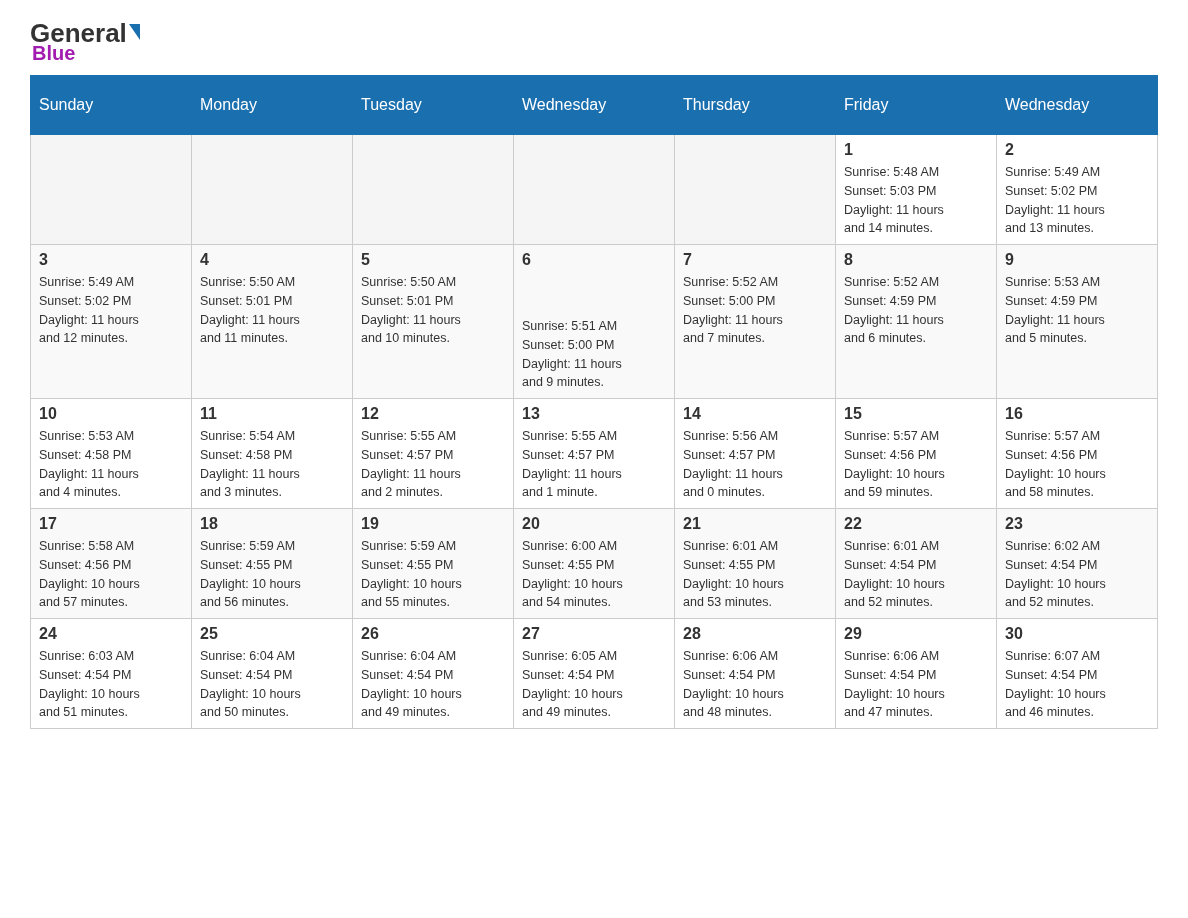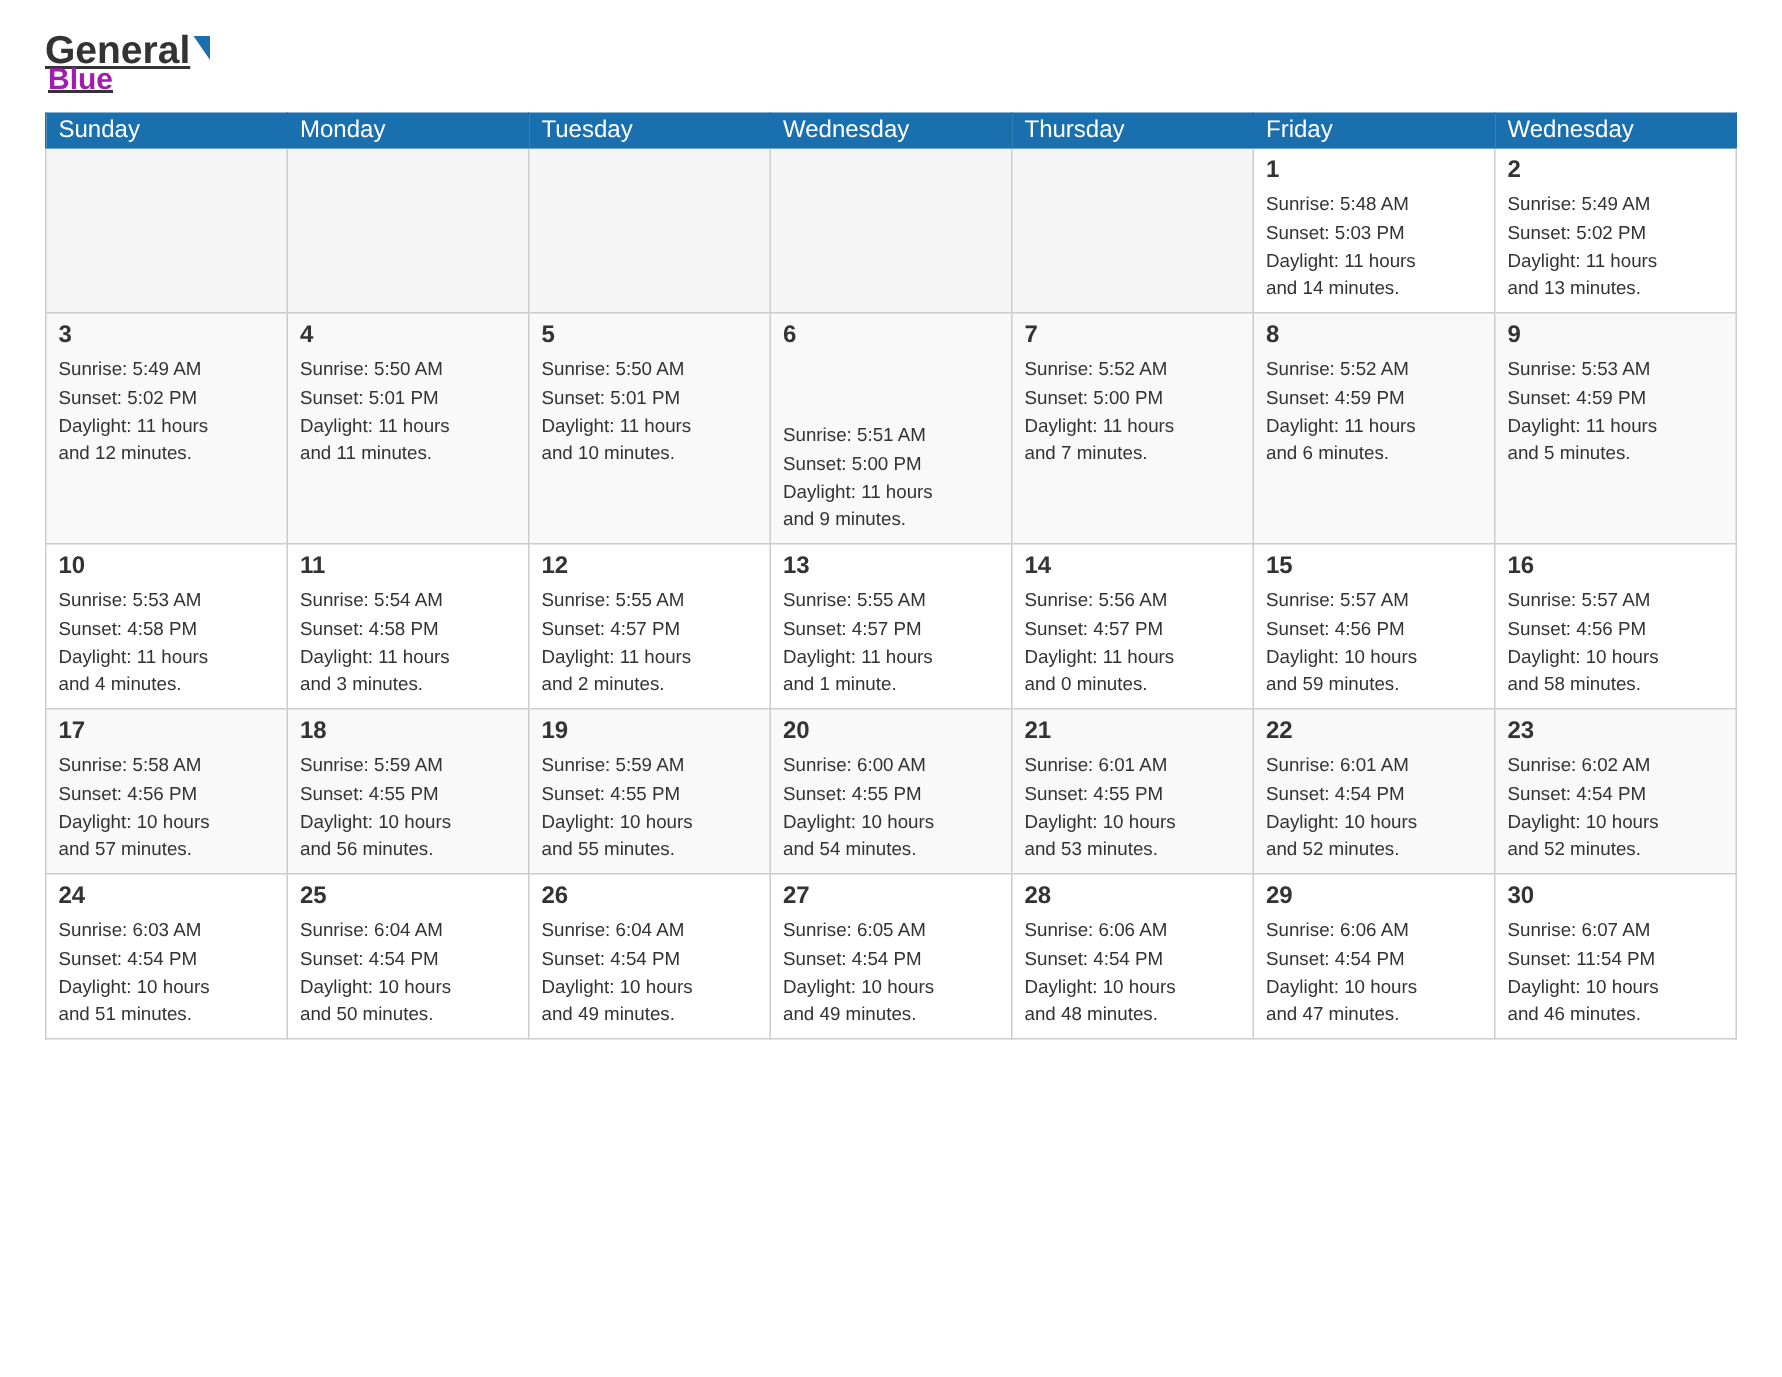--- a/index.html
+++ b/index.html
@@ -14,21 +14,20 @@
     .header {
       display: flex;
       align-items: flex-start;
       justify-content: space-between;
       margin-bottom: 10px;
     }
     .logo-area {
       display: flex;
       flex-direction: column;
       align-items: flex-start;
-      text-decoration: underline;
     }
     .logo-text {
       font-size: 26px;
       font-weight: bold;
       color: #333;
       line-height: 1;
     }
     .logo-blue-line {
       font-size: 20px;
       color: #a21caf;
@@ -53,21 +52,21 @@
     table {
       width: 100%;
       border-collapse: collapse;
       margin-top: 10px;
     }
     th {
       background-color: #1a6faf;
       color: #fff;
       font-size: 16px;
       font-weight: normal;
-      padding: 2px 8px;
+      padding: 20px 8px;
       text-align: left;
       border: 1px solid #1a6faf;
     }
     td {
       vertical-align: top;
       border: 1px solid #ccc;
       padding: 6px 8px;
       width: 14.28%;
       min-height: 100px;
       font-size: 13px;
@@ -338,19 +337,19 @@
         <td>
           <span class="day-number">29</span>
           <div class="day-info" style="white-space: pre-line;">Sunrise: 6:06 AM
 Sunset: 4:54 PM
 Daylight: 10 hours
 and 47 minutes.</div>
         </td>
         <td>
           <span class="day-number">30</span>
           <div class="day-info" style="white-space: pre-line;">Sunrise: 6:07 AM
-Sunset: 11:54 PM
+Sunset: 4:54 PM
 Daylight: 10 hours
 and 46 minutes.</div>
         </td>
       </tr>
     </tbody>
 </table>
 
 </body></html>

